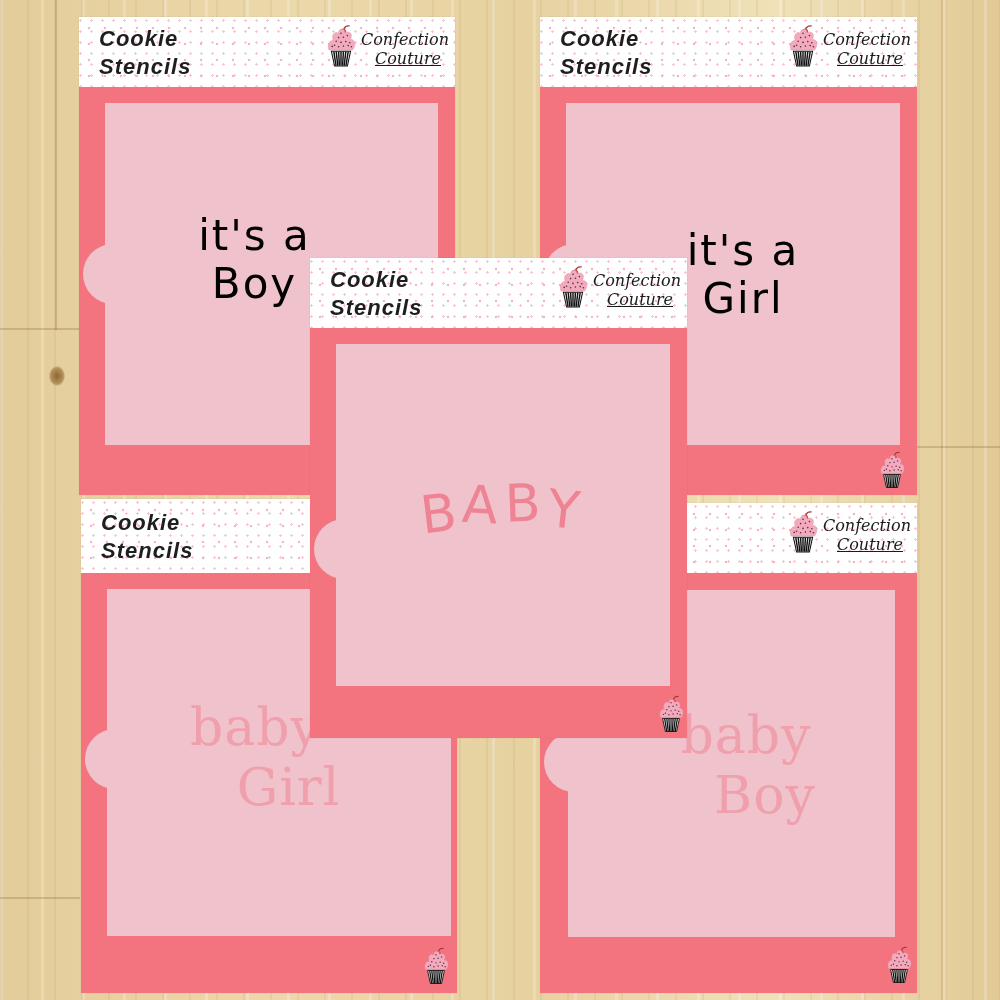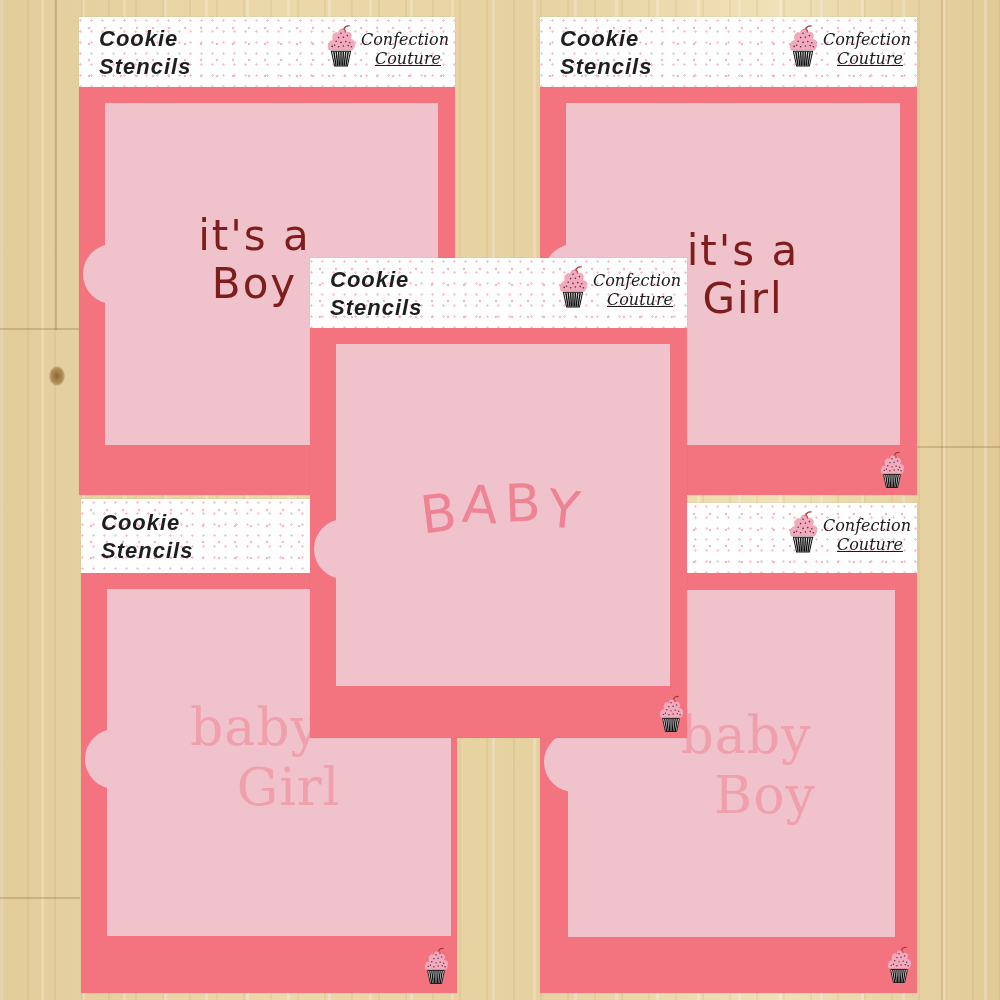--- a/index.html
+++ b/index.html
@@ -61,21 +61,21 @@
   .card-bl .notch{top:230px;}
   .card-br .notch{top:229px;}
 
   .card-tl .corner,.card-tr .corner{right:11px;bottom:3px;}
   .card-c .corner{right:2px;bottom:2px;}
   .card-bl .corner{right:7px;bottom:5px;}
   .card-br .corner{right:4px;bottom:6px;}
 
   
   .style-itsa{font-family:"DejaVu Sans",sans-serif;font-size:42px;line-height:48px;
-    letter-spacing:2px;color:#7f1d1d;}
+    letter-spacing:2px;color:#000000;}
   .style-caps{font-family:"DejaVu Sans",sans-serif;font-size:52px;line-height:56px;
     letter-spacing:7px;color:#ee8493;}
   .style-curlz{font-family:"DejaVu Serif",serif;font-size:52px;line-height:60px;
     letter-spacing:1px;color:#f0a0ac;}
 
   .card-tl .word{top:195px;transform:translateX(-17px);}
   .card-tr .word{top:210px;transform:translateX(10px);}
   .card-c  .word{top:222px;}
   .card-bl .word{top:198px;}
   .card-br .word{top:202px;}

